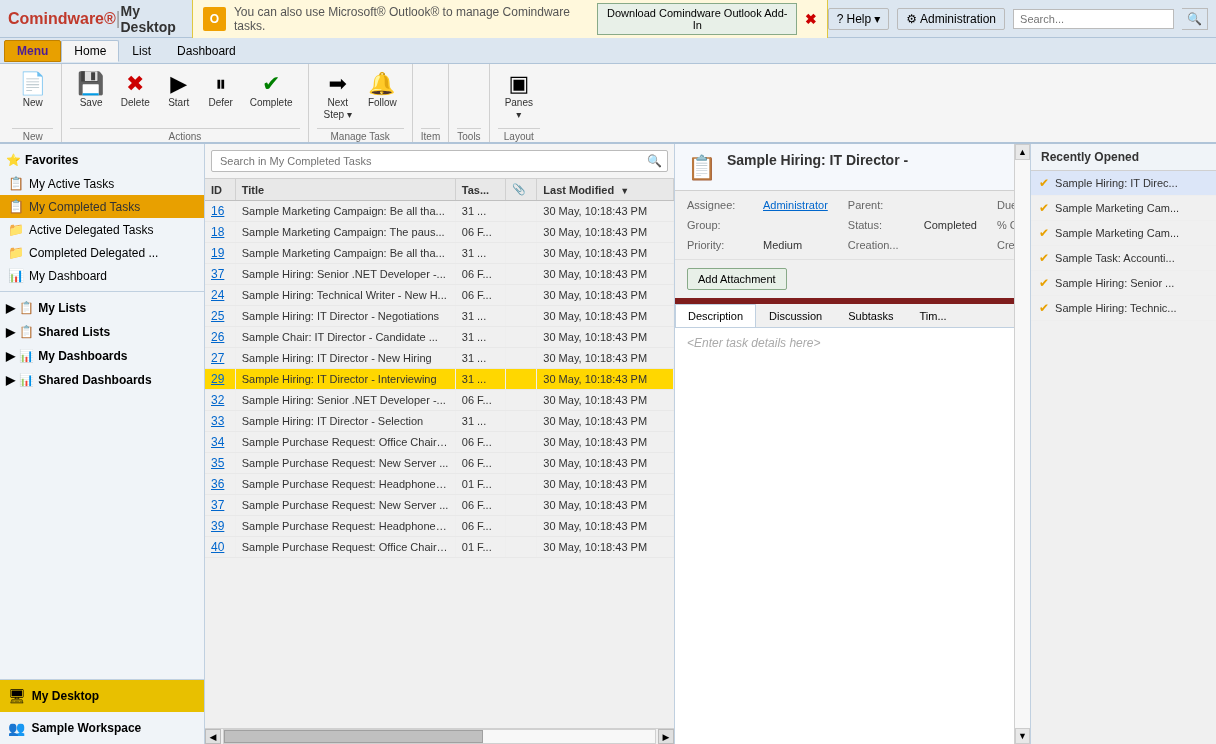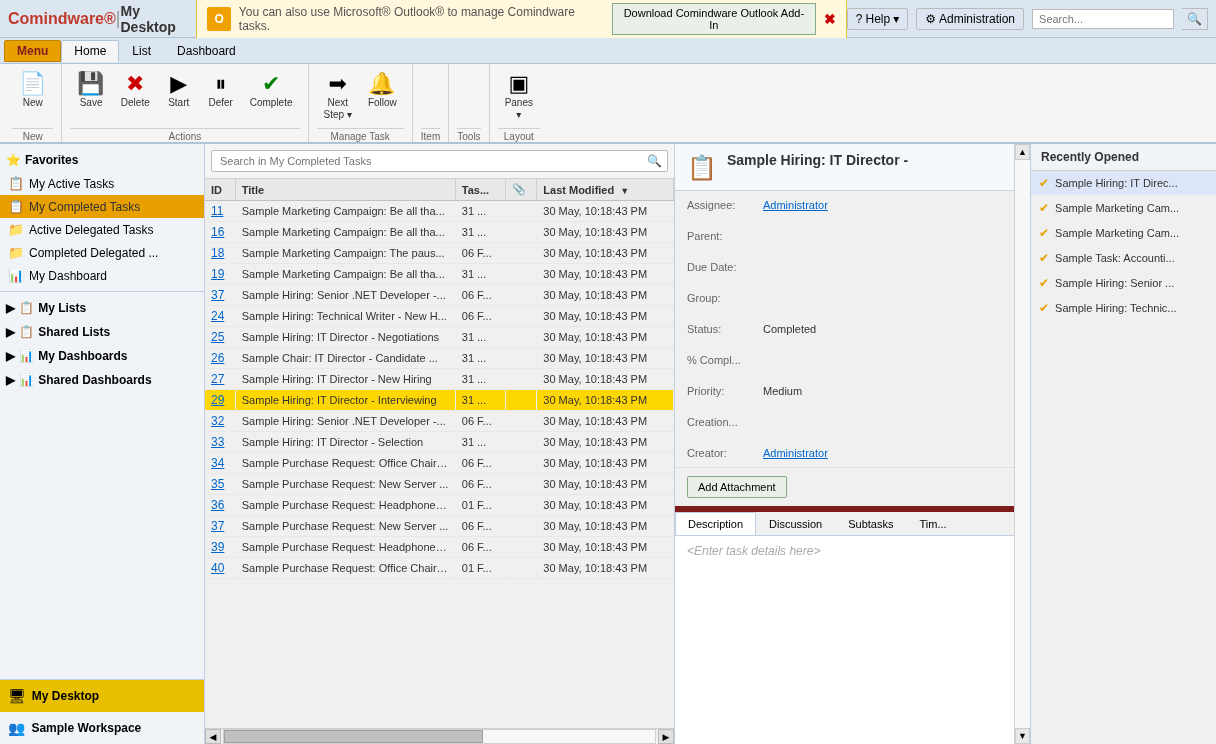--- a/index.html
+++ b/index.html
@@ -10,28 +10,28 @@
     .logo-area { display: flex; align-items: center; }
     .logo-text { font-size: 16px; font-weight: bold; color: #c0392b; }
     .logo-sep { color: #999; font-size: 18px; }
     .app-title { font-size: 14px; color: #333; font-weight: bold; }
     .outlook-banner { background: #fff8dc; border: 1px solid #e0c840; padding: 4px 10px; display: flex; align-items: center; gap: 8px; font-size: 11px; color: #555; }
     .outlook-icon { width: 24px; height: 24px; background: #f0a000; color: white; display: flex; align-items: center; justify-content: center; font-weight: bold; font-size: 12px; border-radius: 2px; }
     .outlook-download { background: #e8f0e8; border: 1px solid #88aa88; padding: 3px 8px; cursor: pointer; font-size: 11px; }
     .top-right { display: flex; align-items: center; gap: 8px; }
     .help-btn { background: none; border: 1px solid #bbb; padding: 3px 8px; cursor: pointer; display: flex; align-items: center; gap: 3px; font-size: 11px; border-radius: 2px; }
     .admin-btn { background: none; border: 1px solid #bbb; padding: 3px 8px; cursor: pointer; display: flex; align-items: center; gap: 3px; font-size: 11px; border-radius: 2px; }
-    .search-box { border: 1px solid #bbb; padding: 3px 6px; width: 142px; font-size: 11px; }
+    .search-box { border: 1px solid #bbb; padding: 3px 6px; width: 161px; font-size: 11px; }
     .search-go { background: #dce6f0; border: 1px solid #bbb; border-left: none; padding: 3px 5px; cursor: pointer; }
     .close-banner { color: #c00; font-weight: bold; cursor: pointer; font-size: 14px; }
 
     
     .nav-tabs { display: flex; align-items: center; background: #dce6f0; border-bottom: 1px solid #b0c4d8; padding: 0 4px; height: 26px; }
     .nav-tab { padding: 3px 12px; cursor: pointer; font-size: 12px; border: 1px solid transparent; border-radius: 2px 2px 0 0; }
-    .nav-tab.menu-tab { background: #e8a000; color: #7f1d1d; border-color: #c08000; font-weight: bold; }
+    .nav-tab.menu-tab { background: #e8a000; color: #4c1d95; border-color: #c08000; font-weight: bold; }
     .nav-tab.active { background: #f5f5f5; border-color: #b0c4d8; border-bottom-color: #f5f5f5; }
 
     
     .ribbon { background: #f5f5f5; border-bottom: 2px solid #b0c4d8; display: flex; padding: 0 4px; height: 80px; }
     .ribbon-group { display: flex; flex-direction: column; align-items: stretch; border-right: 1px solid #d0d0d0; padding: 4px 8px 0 8px; }
     .ribbon-group:last-child { border-right: none; }
     .ribbon-buttons { display: flex; align-items: flex-start; gap: 2px; flex: 1; }
     .ribbon-group-label { text-align: center; font-size: 10px; color: #666; border-top: 1px solid #d0d0d0; padding-top: 2px; margin-top: 2px; }
     .ribbon-btn { display: flex; flex-direction: column; align-items: center; padding: 4px 6px; cursor: pointer; border: 1px solid transparent; border-radius: 2px; min-width: 40px; background: none; }
     .ribbon-btn .icon { font-size: 22px; line-height: 1; margin-bottom: 2px; }
@@ -72,21 +72,21 @@
     .task-table tr.selected { background: #ffd700; color: #333; }
     .task-table tr.selected td { background: #ffd700; }
     .task-id { color: #0066cc; text-decoration: underline; cursor: pointer; }
     .col-sort { margin-left: 3px; font-size: 9px; }
 
     
     .detail-pane { flex: 1; display: flex; flex-direction: column; overflow: hidden; border-right: 1px solid #c0d0e0; }
     .detail-header { background: #f5f8fc; border-bottom: 1px solid #d0d0d0; padding: 8px 12px; display: flex; align-items: flex-start; gap: 10px; }
     .detail-task-icon { font-size: 24px; color: #e8a000; margin-top: 2px; }
     .detail-title { font-size: 14px; font-weight: bold; color: #333; flex: 1; }
-    .detail-fields { padding: 8px 12px; display: grid; grid-template-columns: 1fr; gap: 19px 20px; border-bottom: 1px solid #e0e0e0; }
+    .detail-fields { padding: 8px 12px; display: grid; grid-template-columns: 1fr 1fr 1fr; gap: 8px 20px; border-bottom: 1px solid #e0e0e0; }
     .field-row { display: flex; gap: 6px; align-items: baseline; }
     .field-label { color: #666; font-size: 11px; white-space: nowrap; min-width: 70px; }
     .field-value { font-size: 11px; color: #333; }
     .field-value.link { color: #0066cc; text-decoration: underline; cursor: pointer; }
     .detail-add-attachment { padding: 8px 12px; border-bottom: 6px solid #7f1d1d; text-decoration: underline; }
     .add-attachment-btn { background: #e8f0e8; border: 1px solid #88aa88; padding: 4px 10px; cursor: pointer; font-size: 11px; border-radius: 2px; }
     .detail-tabs { display: flex; border-bottom: 1px solid #c0d0e0; background: #f0f0f0; }
     .detail-tab { padding: 5px 12px; cursor: pointer; border: 1px solid transparent; border-bottom: none; font-size: 11px; }
     .detail-tab.active { background: white; border-color: #c0d0e0; border-bottom-color: white; }
     .detail-body { flex: 1; padding: 8px 12px; background: white; overflow-y: auto; }
@@ -296,27 +296,20 @@
           <thead>
             <tr>
               <th>ID</th>
               <th style="width:220px;margin-left:20px;">Title</th>
               <th>Tas...</th>
               <th>📎</th>
               <th>Last Modified <span class="col-sort">▼</span></th>
             </tr>
           </thead>
           <tbody id="task-tbody">
-          <tr>
-    <td><a class="task-id">11</a></td>
-    <td style="max-width:220px;overflow:hidden;text-overflow:ellipsis;" title="Sample Marketing Campaign: Be all tha...">Sample Marketing Campaign: Be all tha...</td>
-    <td>31 ...</td>
-    <td></td>
-    <td>30 May, 10:18:43 PM</td>
-  </tr>
               <tr>
     <td><a class="task-id">16</a></td>
     <td style="max-width:220px;overflow:hidden;text-overflow:ellipsis;" title="Sample Marketing Campaign: Be all tha...">Sample Marketing Campaign: Be all tha...</td>
     <td>31 ...</td>
     <td></td>
     <td>30 May, 10:18:43 PM</td>
   </tr>
               <tr>
     <td><a class="task-id">18</a></td>
     <td style="max-width:220px;overflow:hidden;text-overflow:ellipsis;" title="Sample Marketing Campaign: The paus...">Sample Marketing Campaign: The paus...</td>

